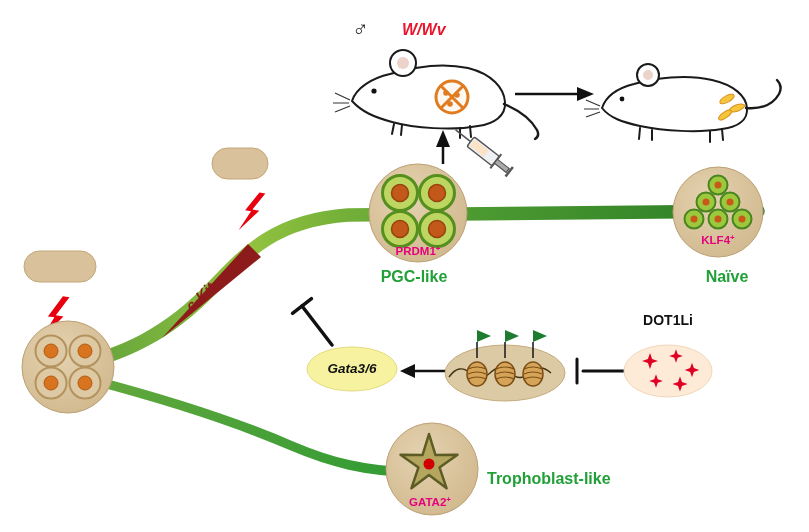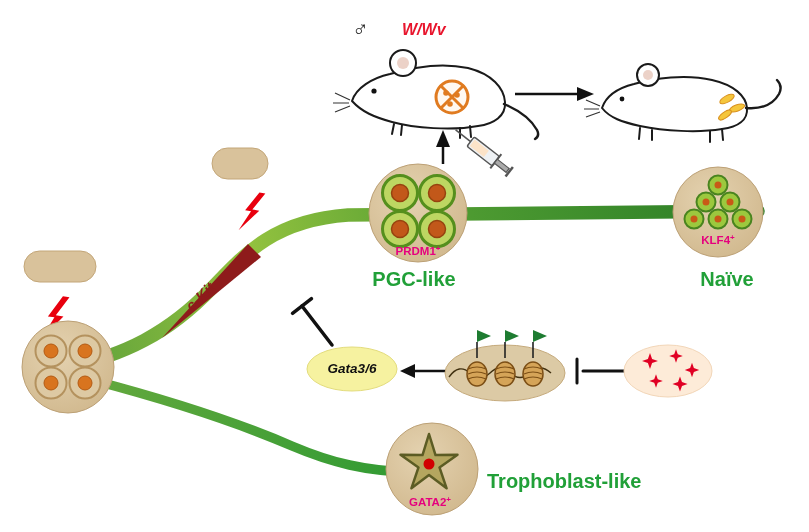--- a/index.html
+++ b/index.html
@@ -3,21 +3,21 @@
 <meta charset="utf-8">
 <style>
   html,body{margin:0;padding:0;background:#fff;}
   .canvas{
     position:relative;width:809px;height:532px;background:#ffffff;
     font-family:"Liberation Sans", sans-serif;overflow:hidden;
   }
   .canvas svg{position:absolute;left:0;top:0;}
   .lbl{position:absolute;white-space:nowrap;}
   .c{text-align:center;}
-  .green{color:#21a038;font-weight:bold;font-size:20px;}
+  .green{color:#21a038;font-weight:bold;font-size:16px;}
   .mag{color:#e5007e;font-weight:bold;font-size:11.5px;}
   .mag .sup{font-size:8px;vertical-align:3.5px;}
   .blk{color:#111;font-weight:bold;font-size:14px;}
   .cap{color:#111;font-weight:bold;font-size:15px;line-height:31px;text-align:center;}
 </style>
 </head>
 <body>
 
 <div class="canvas">
 
@@ -233,20 +233,21 @@
 
 <div class="lbl c green" style="left:354px;top:268px;width:120px;">PGC-like</div>
 
 <div class="lbl c green" style="left:667px;top:268px;width:120px;">Naïve</div>
 
 <div class="lbl green" style="left:487px;top:470px;">Trophoblast-like</div>
 
 <div class="lbl c" style="left:302px;top:361px;width:100px;font-style:italic;font-weight:bold;font-size:13.5px;color:#111;">Gata3/6</div>
 
 
+<div class="lbl c blk" style="left:608px;top:312px;width:120px;">DOT1Li</div>
 
 <div class="lbl c mag" style="left:378px;top:244px;width:80px;">
   <span>PRDM1</span><span class="sup">+</span>
 </div>
 
 <div class="lbl c mag" style="left:678px;top:233px;width:80px;">
   <span>KLF4</span><span class="sup">+</span>
 </div>
 
 <div class="lbl c mag" style="left:390px;top:495px;width:80px;">

